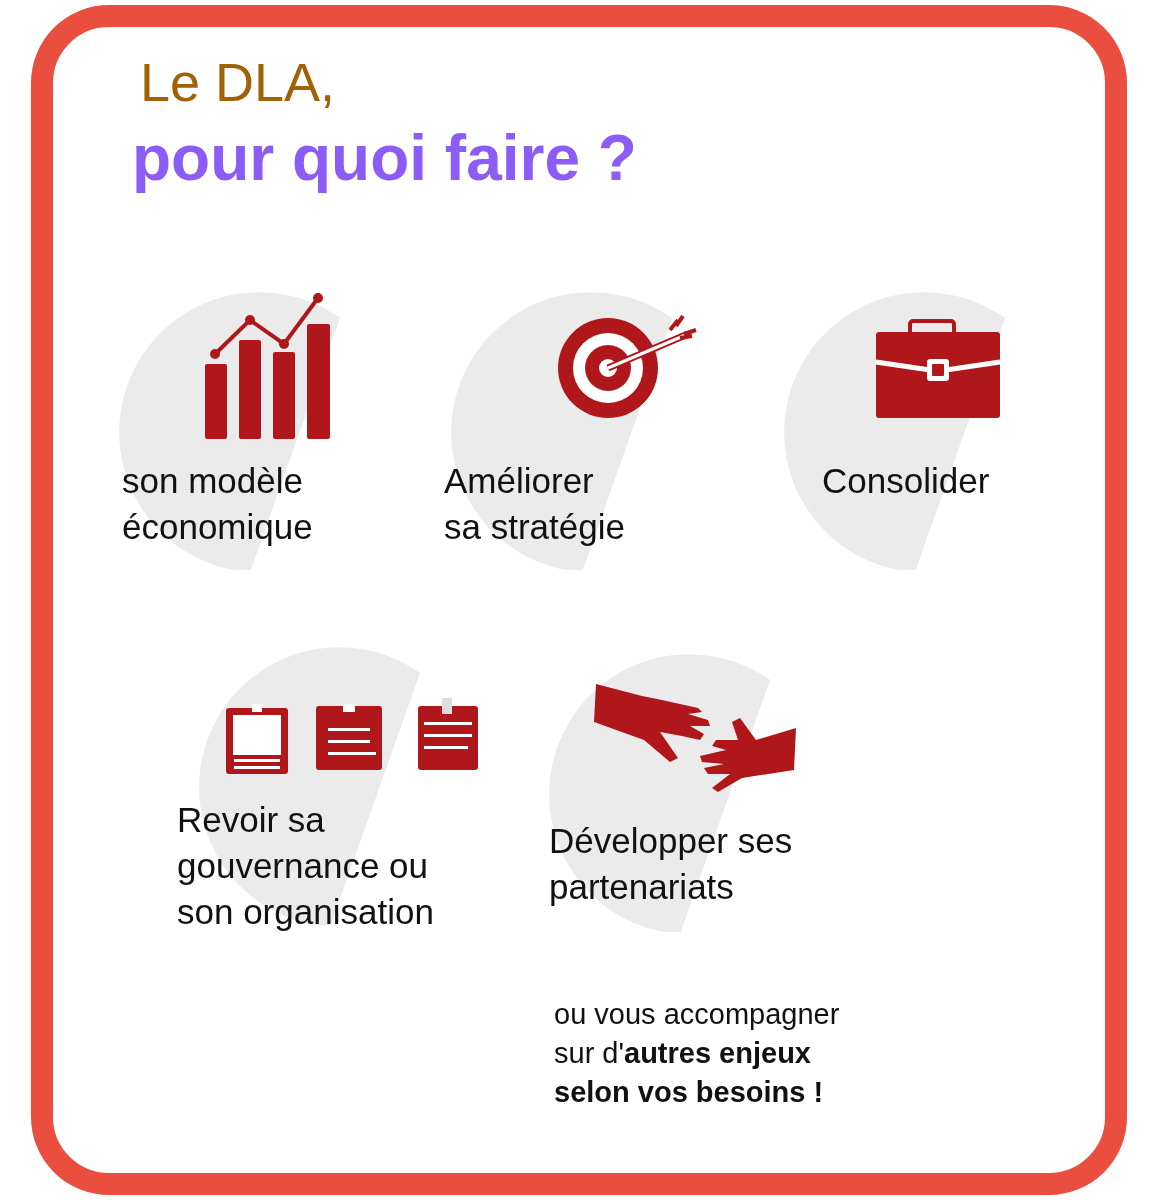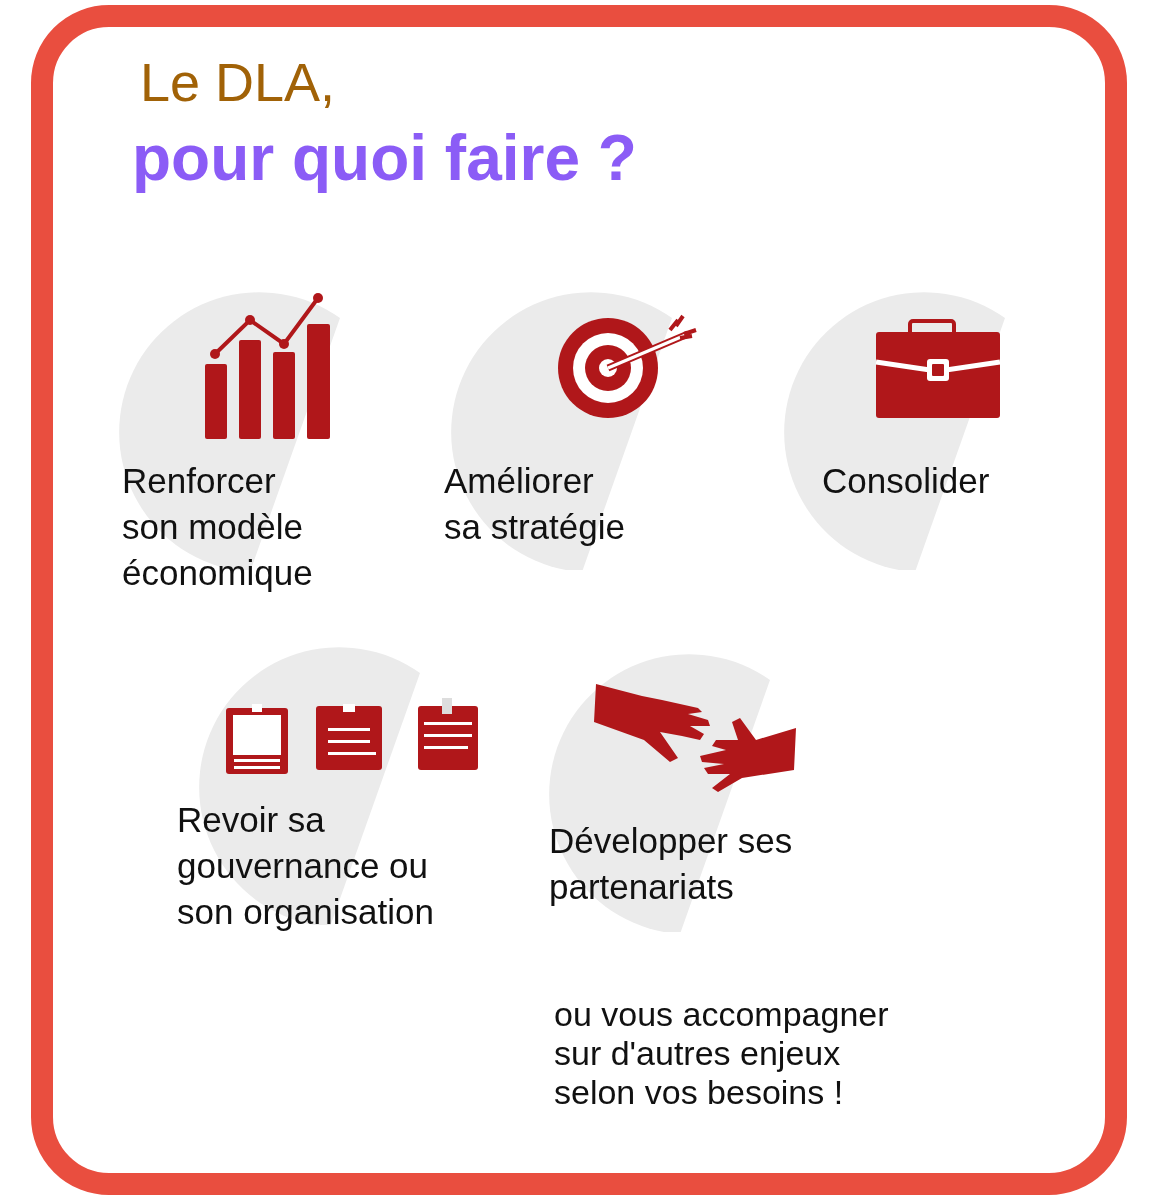--- a/index.html
+++ b/index.html
@@ -9,22 +9,22 @@
              border: 22px solid #E94E3F; border-radius: 78px; background: #fff; }
     .title1 { position: absolute; left: 140px; top: 52px; font-size: 54px; color: #a16207;
               font-weight: 400; letter-spacing: 0px; line-height: 60px; }
     .title2 { position: absolute; left: 132px; top: 128px; font-size: 64px; color: #8b5cf6;
               font-weight: 700; line-height: 60px; }
     .item { position: absolute; }
     .disc { position: absolute; width: 240px; height: 280px; }
     .icon { position: absolute; }
     .label { position: absolute; font-size: 35px; line-height: 46px; color: #111; white-space: nowrap; }
     .label b { font-weight: 400; }
-    .extra { position: absolute; left: 554px; top: 995px; font-size: 34px; line-height: 39px; color: #111; white-space: nowrap; }
-    .extra b { font-weight: 400; }
+    .extra { position: absolute; left: 554px; top: 995px; font-size: 29px; line-height: 39px; color: #111; white-space: nowrap; }
+    .extra b { font-weight: 700; }
   </style>
 </head>
 <body>
 
 <div class="frame"></div>
 
 <div class="title1">Le DLA,</div>
 <div class="title2">pour quoi faire ?</div>
 
 <div class="item">
@@ -36,21 +36,20 @@
     <rect x="39" y="48" width="22" height="99" rx="2" fill="#B0171A"></rect>
     <rect x="73" y="60" width="22" height="87" rx="2" fill="#B0171A"></rect>
     <rect x="107" y="32" width="23" height="115" rx="2" fill="#B0171A"></rect>
     <polyline points="15,62 50,28 84,52 118,6" fill="none" stroke="#B0171A" stroke-width="4"></polyline>
     <circle cx="15" cy="62" r="5" fill="#B0171A"></circle>
     <circle cx="50" cy="28" r="5" fill="#B0171A"></circle>
     <circle cx="84" cy="52" r="5" fill="#B0171A"></circle>
     <circle cx="118" cy="6" r="5" fill="#B0171A"></circle>
   </svg>
   <div class="label" style="left:122px; top:458px;">
-    <div>Renforcer</div>
     <div><span>son </span><b>modèle</b></div>
     <div><b>économique</b></div>
   </div>
 </div>
 
 <div class="item">
   <svg class="disc" style="left:432px; top:290px;" viewBox="0 0 240 280">
     <path d="M240 28 A140 140 0 1 0 150 282 Z" fill="#EBEBEB"></path>
   </svg>
   <svg class="icon" style="left:550px; top:312px;" width="150" height="112" viewBox="0 0 150 112">

